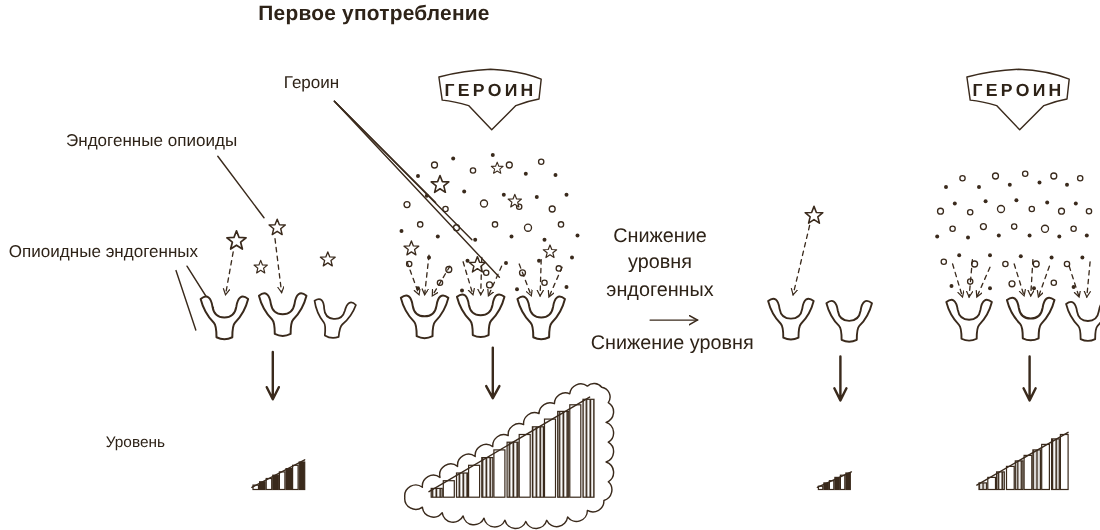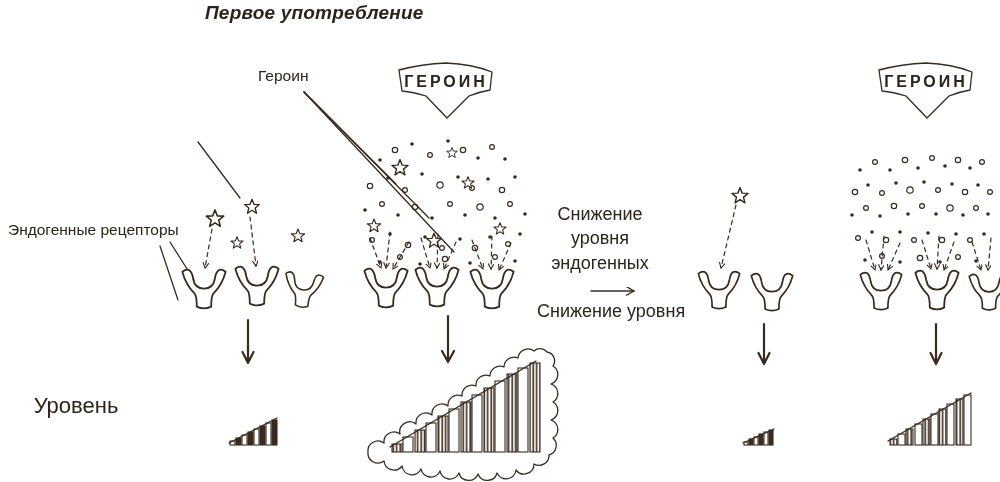--- a/index.html
+++ b/index.html
@@ -2,24 +2,24 @@
 <html><head>
 <meta charset="utf-8">
 <style>
   html,body{margin:0;padding:0;background:#fff;}
   .stage{
     position:relative;width:1000px;height:482px;background:#ffffff;
     font-family:"Liberation Sans", sans-serif;color:#2e2318;overflow:hidden;
   }
   .stage svg{position:absolute;left:0;top:0;}
   .lbl{position:absolute;white-space:nowrap;font-size:15.5px;line-height:1.32;}
-  .title{position:absolute;font-weight:bold;font-size:19px;text-align:left;letter-spacing:.2px;font-style:italic;}
+  .title{position:absolute;font-weight:bold;font-size:19px;text-align:center;letter-spacing:.2px;}
   .block{position:absolute;font-size:18px;line-height:1.35;}
   .center{text-align:center;}
-  .pleasure{position:absolute;font-size:22px;text-align:center;line-height:1.3;}
+  .pleasure{position:absolute;font-size:14px;text-align:right;line-height:1.3;}
   
   .sk{fill:none;stroke:#3a2a1c;stroke-width:1.3;stroke-linecap:round;stroke-linejoin:round;}
   .sk2{fill:none;stroke:#3a2a1c;stroke-width:2.2;stroke-linecap:round;stroke-linejoin:round;}
   .dash{fill:none;stroke:#3a2a1c;stroke-width:1.2;stroke-dasharray:4 4;stroke-linecap:round;}
   .dot-f{fill:#3a2a1c;}
   .dot-o{fill:none;stroke:#3a2a1c;stroke-width:1.2;}
   .star{fill:#fff;stroke:#3a2a1c;stroke-width:1.2;stroke-linejoin:round;}
   .recep{fill:#fff;stroke:#3a2a1c;stroke-width:1.5;stroke-linejoin:round;}
   .bar{stroke:#3a2a1c;stroke-width:1.1;}
   .bw{fill:#ffffff;}
@@ -318,21 +318,22 @@
         <rect class="bar bh" x="956" y="399" width="7" height="46"></rect>
         <rect class="bar bw" x="964" y="395" width="7" height="50"></rect>
         <path class="sk" stroke-width="1.1" d="M 888,441 L 971,393"></path>
       </g>
     </g>
   </svg>
 
   <div class="title" style="left:205px;top:2px;width:270px;">Первое употребление</div>
 
   <div class="lbl" style="left:258px;top:66px;">Героин</div>
-  <div class="lbl" style="left:8px;top:220px;">Эндогенные рецепторы</div>
+  <div class="lbl" style="left:60px;top:119px;">Эндогенные опиоиды</div>
+  <div class="lbl" style="left:8px;top:220px;">Опиоидные эндогенных</div>
 
   <div class="block center" style="left:536px;top:202px;width:128px;">
     <div>Снижение уровня</div>
     <div>эндогенных</div>
   </div>
 
   <div class="block" style="left:537px;top:299px;width:150px;">
     <div>Снижение уровня</div>
   </div>
 

